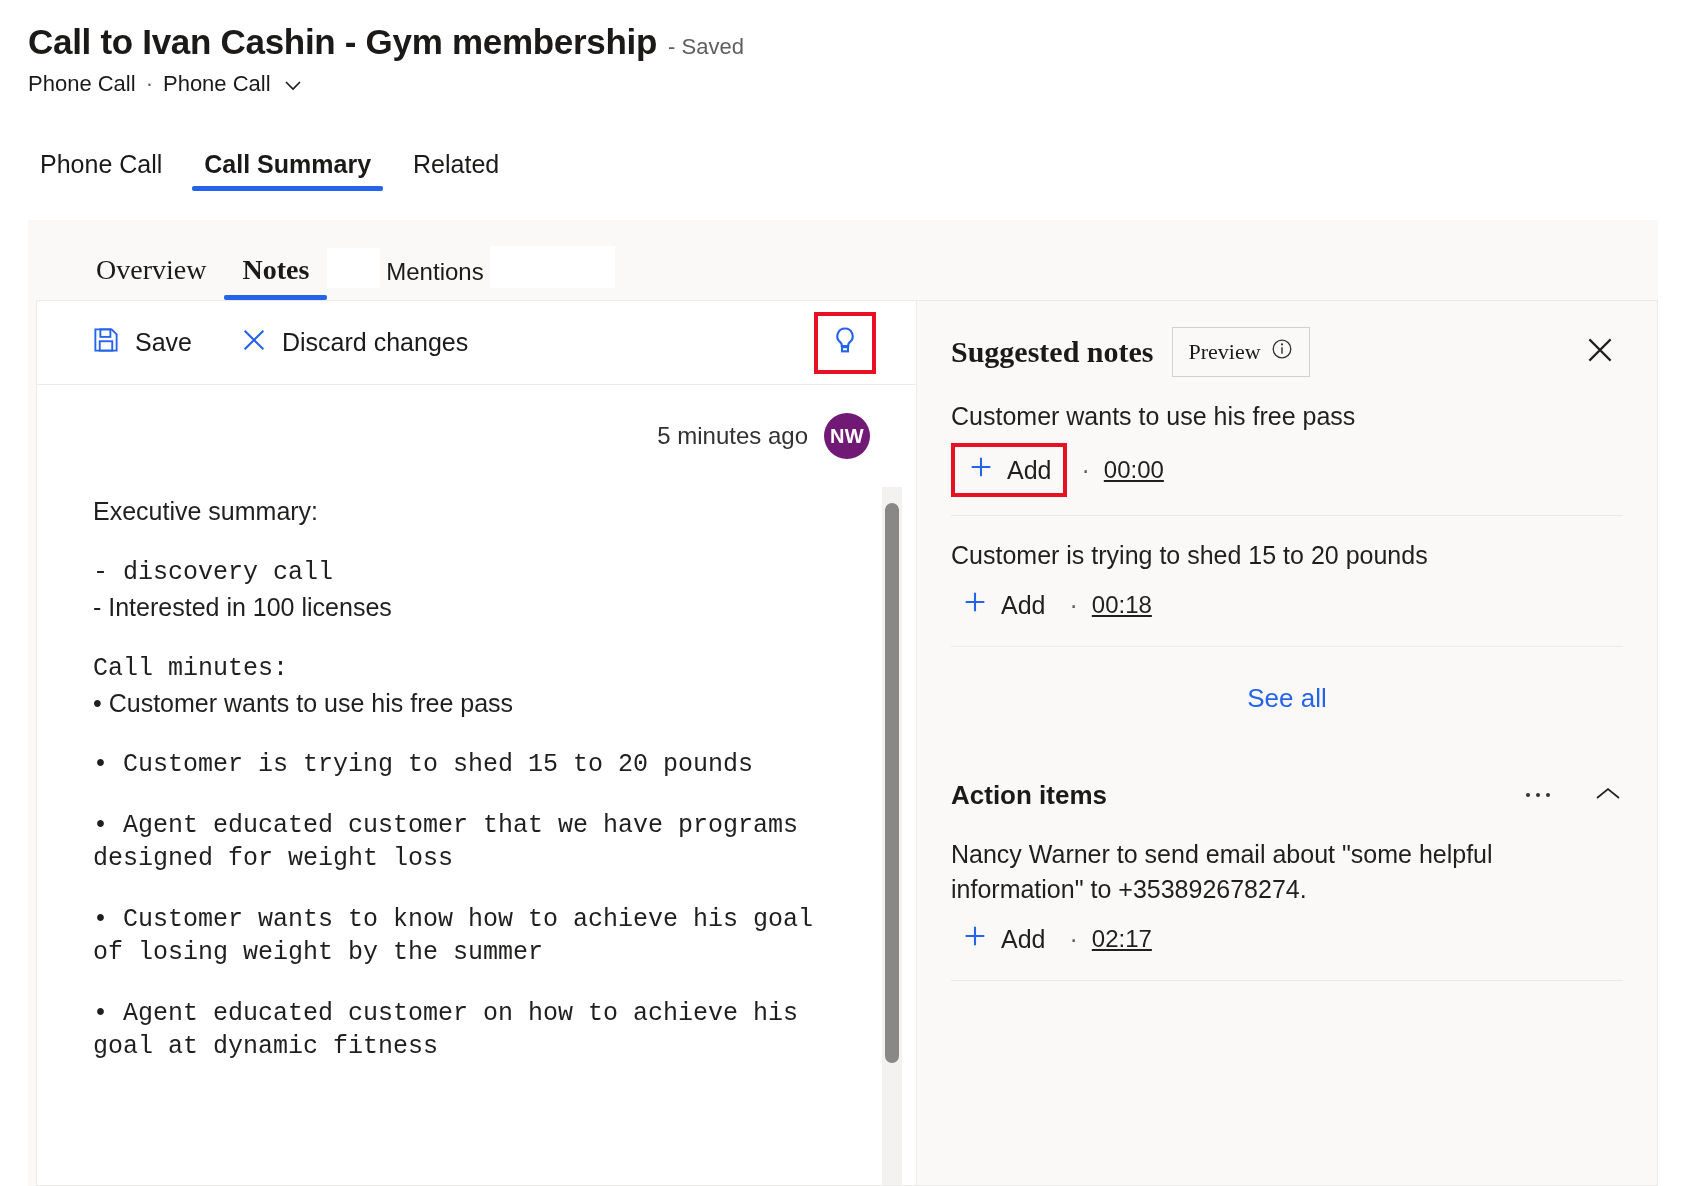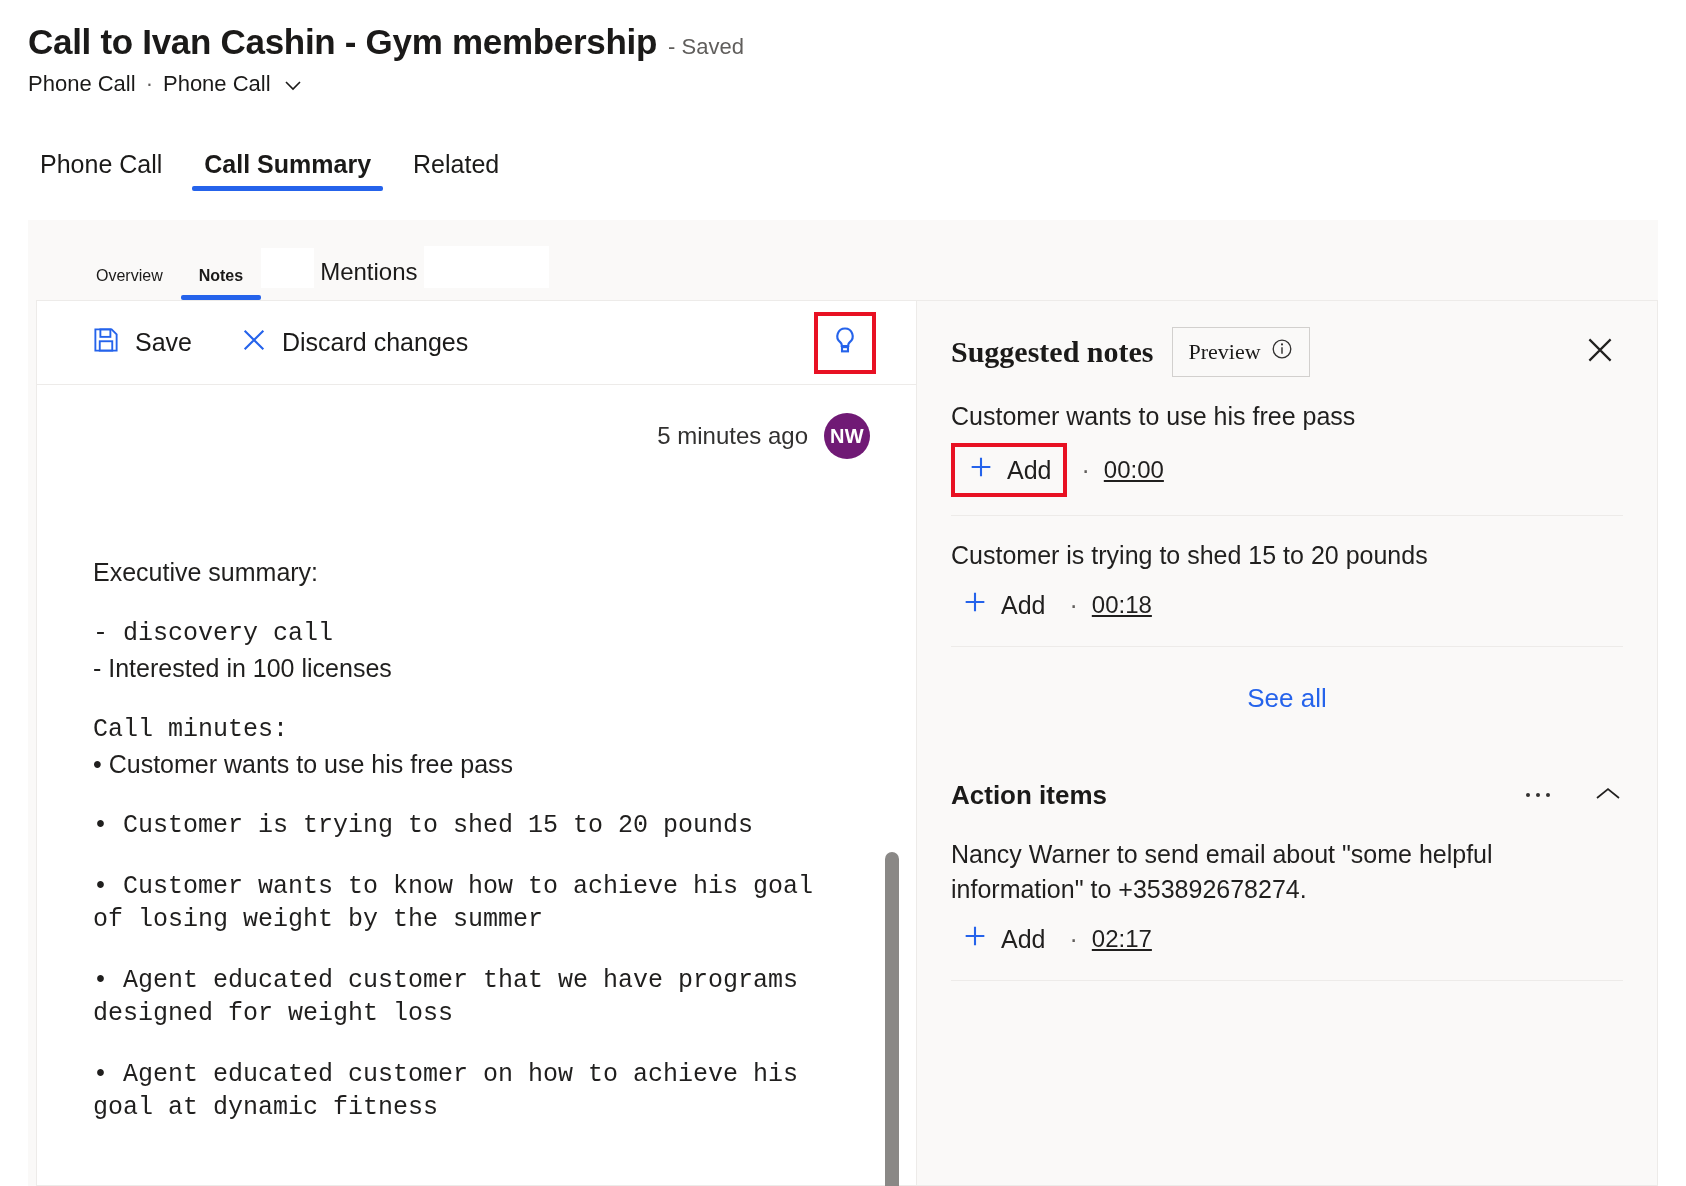--- a/index.html
+++ b/index.html
@@ -55,22 +55,22 @@
     width: 1630px; height: 966px;
     background: #faf9f8;
   }
 
   
   .secondary-tabs {
     display: flex; align-items: flex-end; height: 80px;
     padding-left: 50px;
   }
   .stab {
-    font-size: 16px; color: #1b1a19; padding: 0 18px 16px 18px;
-    position: relative; cursor: pointer; line-height: 1;
+    font-size: 28px; color: #1b1a19; padding: 0 18px 16px 18px;
+    position: relative; cursor: pointer; line-height: 1; font-family: Liberation Serif, serif;
   }
   .stab.active { font-weight: 700; }
   .stab.active::after {
     content: ""; position: absolute; left: 0; right: 0; bottom: 0;
     height: 5px; background: #2563eb; border-radius: 2px;
   }
   .redact-box { background: #ffffff; display:inline-block; }
   .redact-left  { width: 53px; height: 40px; margin-bottom: 12px; }
   .redact-right { width: 125px; height: 42px; margin-bottom: 12px; }
   .mentions-label { font-size: 24px; color: #1b1a19; padding: 0 6px 16px 6px; line-height:1; }
@@ -109,21 +109,21 @@
     display: flex; align-items: center; justify-content: flex-end;
     gap: 16px; padding: 28px 46px 0 0;
   }
   .meta-time { font-size: 24px; color: #323130; }
   .avatar {
     width: 46px; height: 46px; border-radius: 50%;
     background: #701a75; color: #fff; font-size: 20px; font-weight: 700;
     display: flex; align-items: center; justify-content: center;
     letter-spacing: 0.4px;
   }
-  .notes-body-wrap { display: flex; flex: 1; min-height: 0; align-items: center; }
+  .notes-body-wrap { display: flex; flex: 1; min-height: 0; }
   .notes-body {
     flex: 1; padding: 36px 34px 0 56px; overflow: hidden;
   }
   .nline {
     font-size: 25px; line-height: 1.32; color: #201f1e; margin: 0 0 0 0;
   }
   .nline.gap { margin-top: 28px; font-family: Liberation Mono, monospace; }
   .nline.tight { margin-top: 2px; }
   .scroll-col {
     width: 48px; padding-top: 28px; display: flex; justify-content: center;
@@ -264,22 +264,22 @@
         </div>
 
         <div class="notes-body-wrap">
           <div class="notes-body">
             <p class="nline">Executive summary:</p>
             <p class="nline gap">- discovery call</p>
             <p class="nline tight">- Interested in 100 licenses</p>
             <p class="nline gap">Call minutes:</p>
             <p class="nline tight">• Customer wants to use his free pass</p>
             <p class="nline gap">• Customer is trying to shed 15 to 20 pounds</p>
+            <p class="nline gap">• Agent educated customer that we have programs designed for weight loss</p>
             <p class="nline gap">• Customer wants to know how to achieve his goal of losing weight by the summer</p>
-            <p class="nline gap">• Agent educated customer that we have programs designed for weight loss</p>
             <p class="nline gap">• Agent educated customer on how to achieve his goal at dynamic fitness</p>
           </div>
           <div class="scroll-col">
             <div class="scroll-track">
               <div class="scroll-thumb"></div>
             </div>
           </div>
         </div>
       </div>
 

